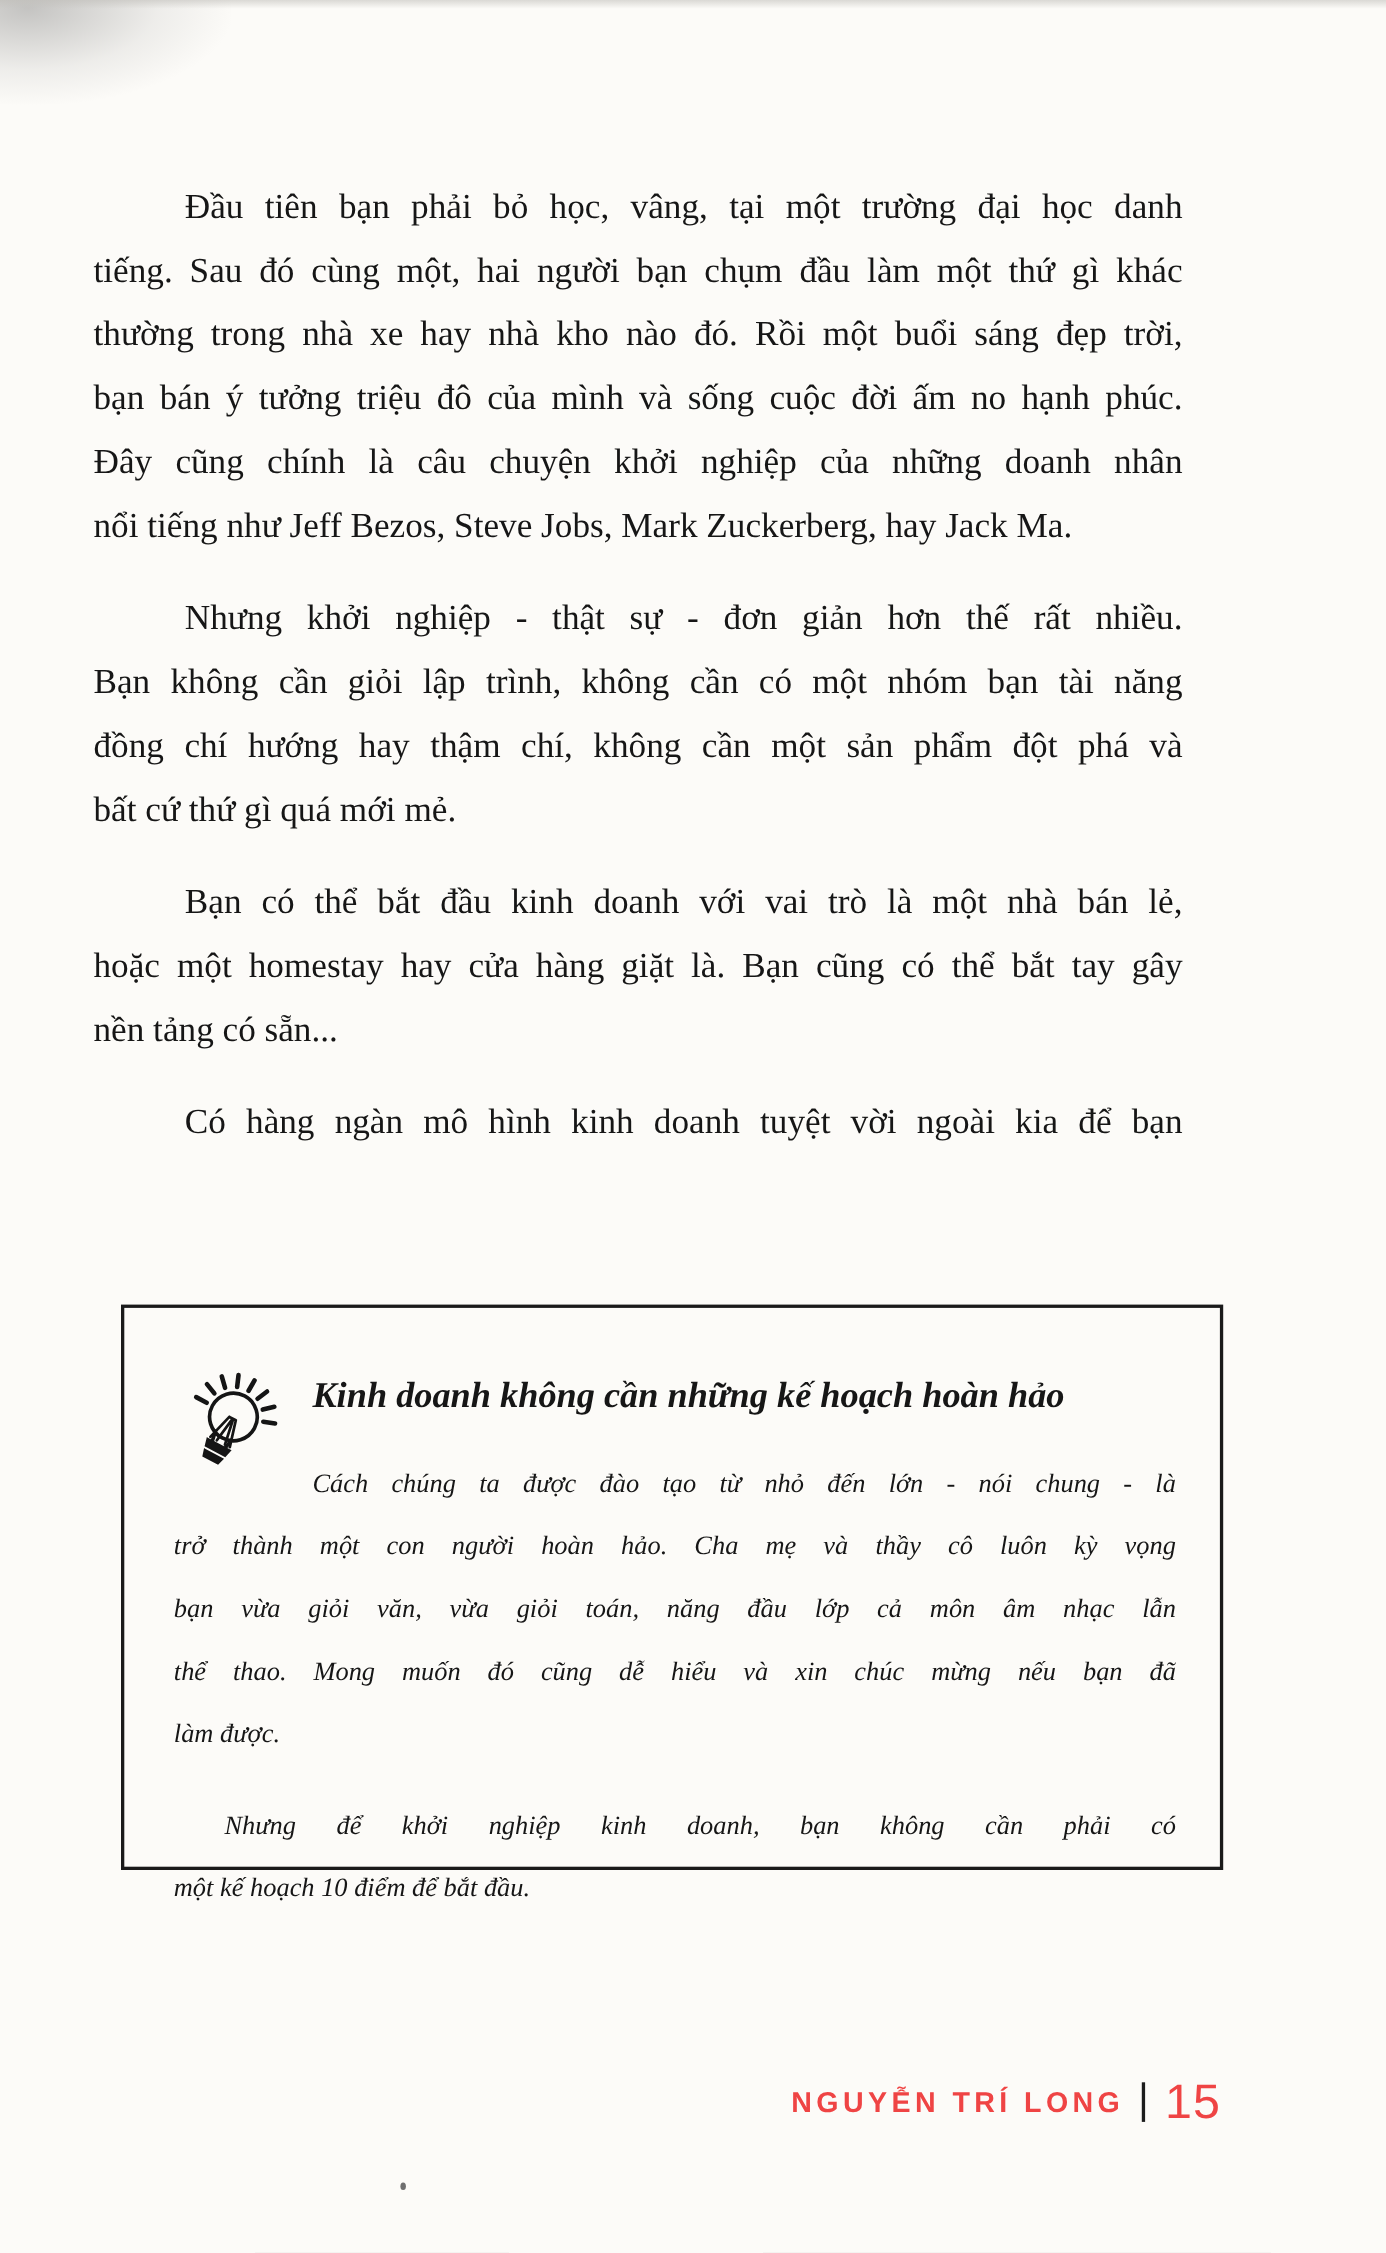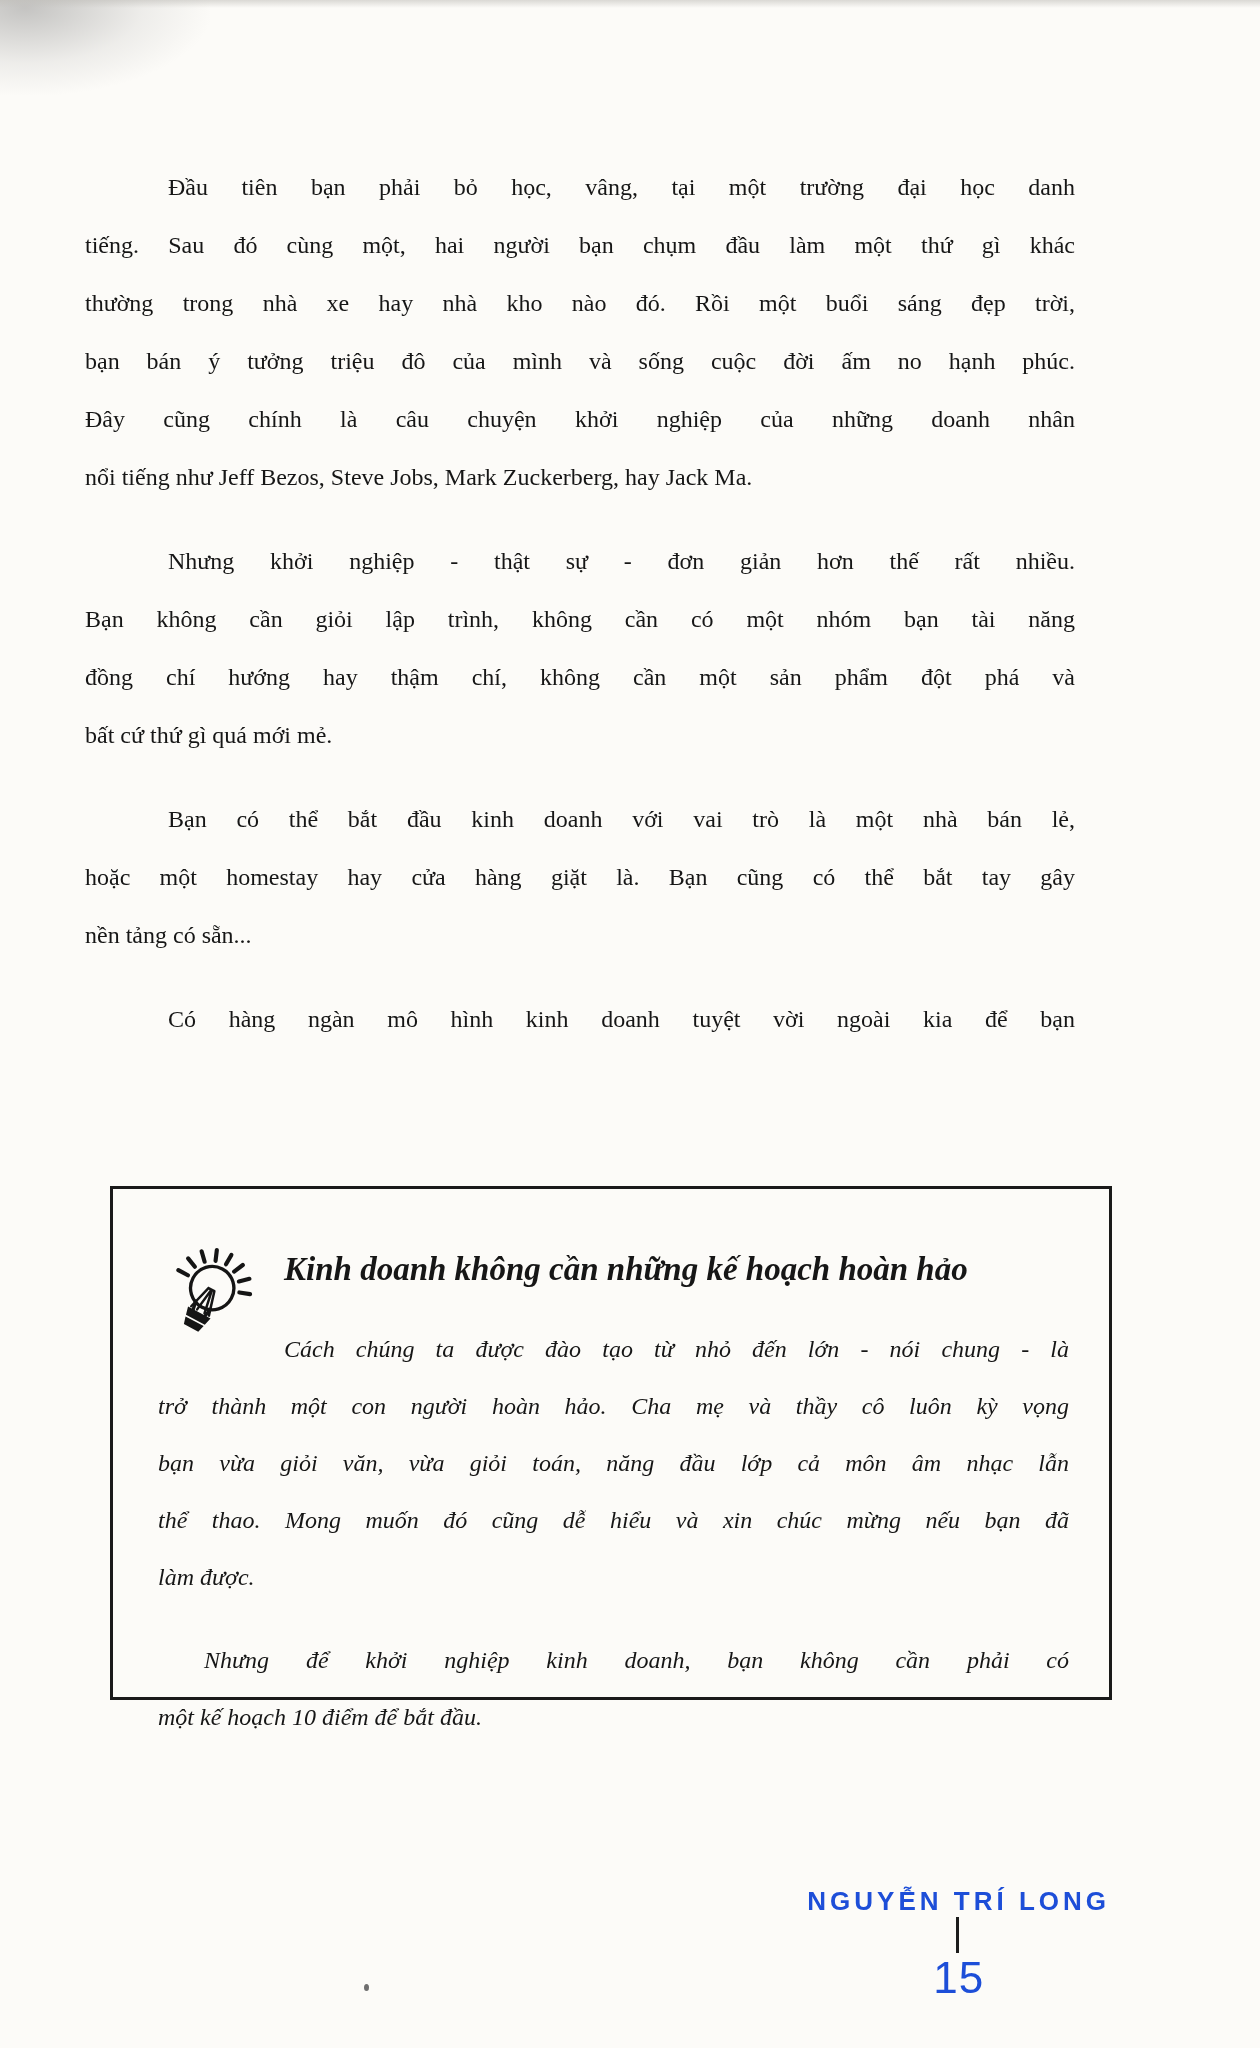--- a/index.html
+++ b/index.html
@@ -14,42 +14,42 @@
     background:radial-gradient(ellipse at 12% 8%, rgba(105,105,105,.38), rgba(150,150,150,.14) 45%, transparent 72%);
   }
   .edge-top{
     position:absolute;left:0;top:0;width:100%;height:8px;pointer-events:none;
     background:linear-gradient(rgba(190,188,183,.55), transparent);
   }
   .main-text{position:absolute;left:85px;top:158px;width:990px;}
   .para{margin:0 0 26px 0;}
   .para:last-child{margin-bottom:0;}
   .ln{
-    font-size:24px;line-height:58px;
+    font-size:32px;line-height:58px;
     text-align:justify;text-align-last:justify;
   }
   .ln.last{text-align-last:left;}
   .ln.ind{padding-left:83px;}
   .quote-box{
     position:absolute;left:110px;top:1186px;width:1002px;height:514px;
     border:3px solid #1a1a1a;box-sizing:border-box;
     padding:50px 40px 0 45px;
   }
   .bulb{float:left;width:100px;height:122px;margin:0 26px 0 0;}
   .box-heading{
     font-size:33px;line-height:60px;font-weight:bold;font-style:italic;
     margin:0 0 22px 0;
   }
   .quote-box .ln{font-style:italic;font-size:24px;line-height:57px;}
   .quote-box .para{margin-bottom:26px;}
   .ln.bind{padding-left:46px;}
   .footer{
     position:absolute;top:1886px;right:150px;
     display:flex;align-items:center;
-    font-family:"Liberation Sans","DejaVu Sans",sans-serif;color:#1d4ed8;flex-direction:column;
+    font-family:"Liberation Sans","DejaVu Sans",sans-serif;color:#ef4444;
   }
   .footer-author{font-size:26px;font-weight:700;letter-spacing:4px;}
   .footer-sep{width:3px;height:36px;background:#1c1c1c;margin:0 18px 0 16px;}
   .footer-page{font-size:44px;font-weight:500;letter-spacing:1px;}
   .dot-artifact{
     position:absolute;left:364px;top:1984px;width:5px;height:7px;
     background:#6f6f6f;border-radius:50%;
   }
 </style>
 </head>

